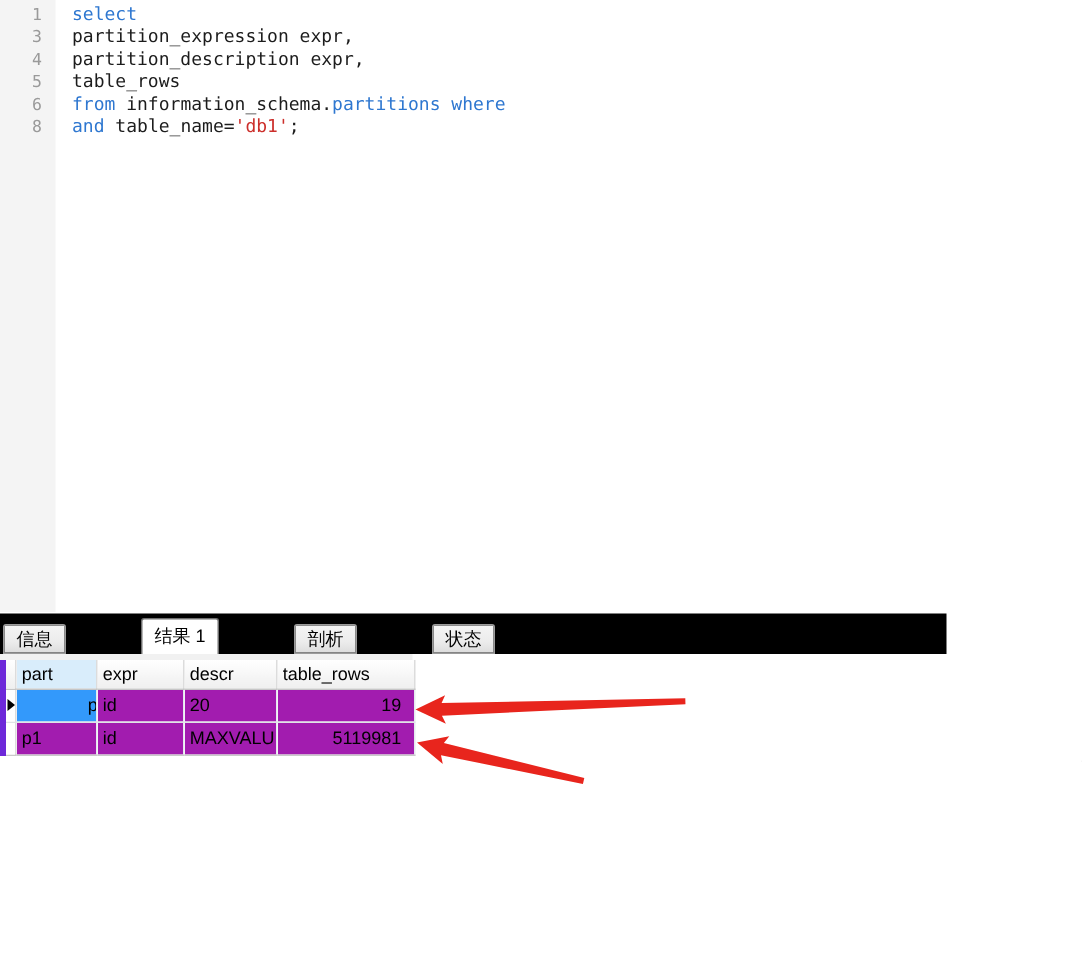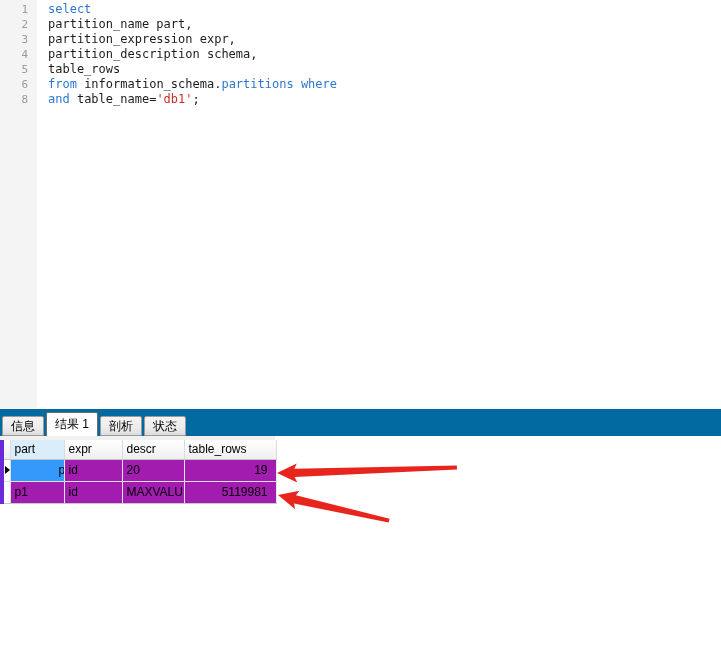--- a/index.html
+++ b/index.html
@@ -31,22 +31,22 @@
     display:inline-block; padding-left:20px;
     font-family:"DejaVu Sans Mono","Liberation Mono",monospace; font-size:12px;
     color:var(--txt-color,#1c1c1c); vertical-align:top;
   }
   .tk-kw  { color:var(--kw-color,#2e77d0); }
   .tk-str { color:var(--str-color,#cc2f2b); }
   .tk-id  { color:var(--txt-color,#1c1c1c); }
 
   
   .tabbar {
-    position:absolute; left:0; top:409px; width:721px; height:27px;
-    background:#0369a1; display:flex; align-items:flex-end;
+    position:absolute; left:0; top:409px; width:631px; height:27px;
+    background:#000000; display:flex; align-items:flex-end;gap:48px;
   }
   .tab {
     position:relative; height:20px; line-height:19px; text-align:center;
     font-size:12px; color:#000;
     background:linear-gradient(#f4f4f4,#ececec 60%,#dddddd);
     border:1px solid #9b9b9b; border-radius:2px 2px 0 0;
     margin-right:2px; cursor:default; padding:0 8px;
   }
   .tab.active {
     height:24px; line-height:23px; background:#ffffff;
@@ -93,23 +93,22 @@
   
   .annot { position:absolute; left:0; top:0; width:721px; height:645px; pointer-events:none; z-index:10; }
 </style>
 </head>
 <body>
 
 <div class="editor">
   <div class="gutter"></div>
   <div class="code-lines" id="code-lines">
       <div class="code-line"><span class="ln">1</span><span class="src"><span class="tk-kw">select</span></span></div>
-      <div class="code-line"><span class="ln">2</span><span class="src"><span class="tk-id">partition_name part,</span></span></div>
       <div class="code-line"><span class="ln">3</span><span class="src"><span class="tk-id">partition_expression expr,</span></span></div>
-      <div class="code-line"><span class="ln">4</span><span class="src"><span class="tk-id">partition_description schema,</span></span></div>
+      <div class="code-line"><span class="ln">4</span><span class="src"><span class="tk-id">partition_description expr,</span></span></div>
       <div class="code-line"><span class="ln">5</span><span class="src"><span class="tk-id">table_rows</span></span></div>
       <div class="code-line"><span class="ln">6</span><span class="src"><span class="tk-kw">from</span><span class="tk-id"> information_schema.</span><span class="tk-kw">partitions</span><span class="tk-id"> </span><span class="tk-kw">where</span></span></div>
       <div class="code-line"><span class="ln">8</span><span class="src"><span class="tk-kw">and</span><span class="tk-id"> table_name=</span><span class="tk-str">'db1'</span><span class="tk-id">;</span></span></div>
     </div>
 </div>
 
 <div class="tabbar" id="tabbar">
     <div class="tab">信息</div>
     <div class="tab active">结果 1</div>
     <div class="tab">剖析</div>

